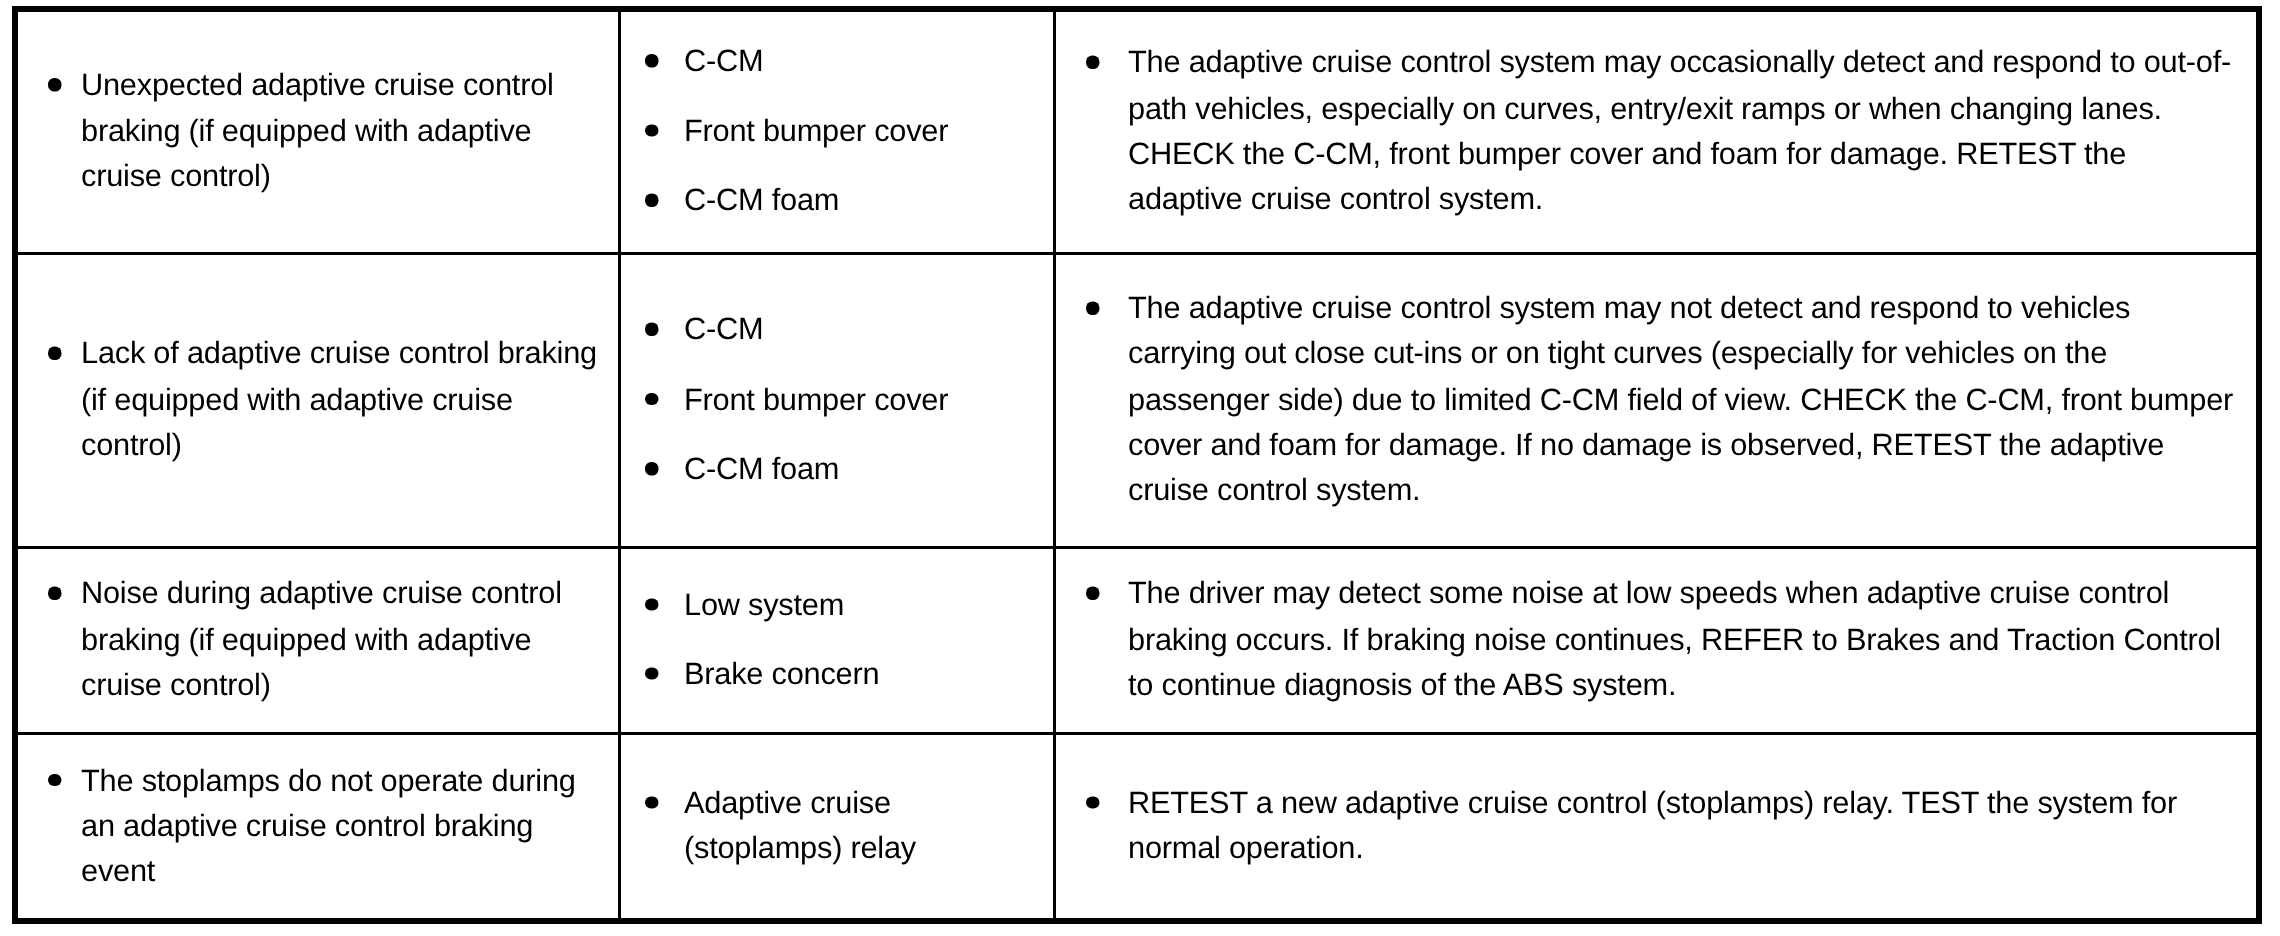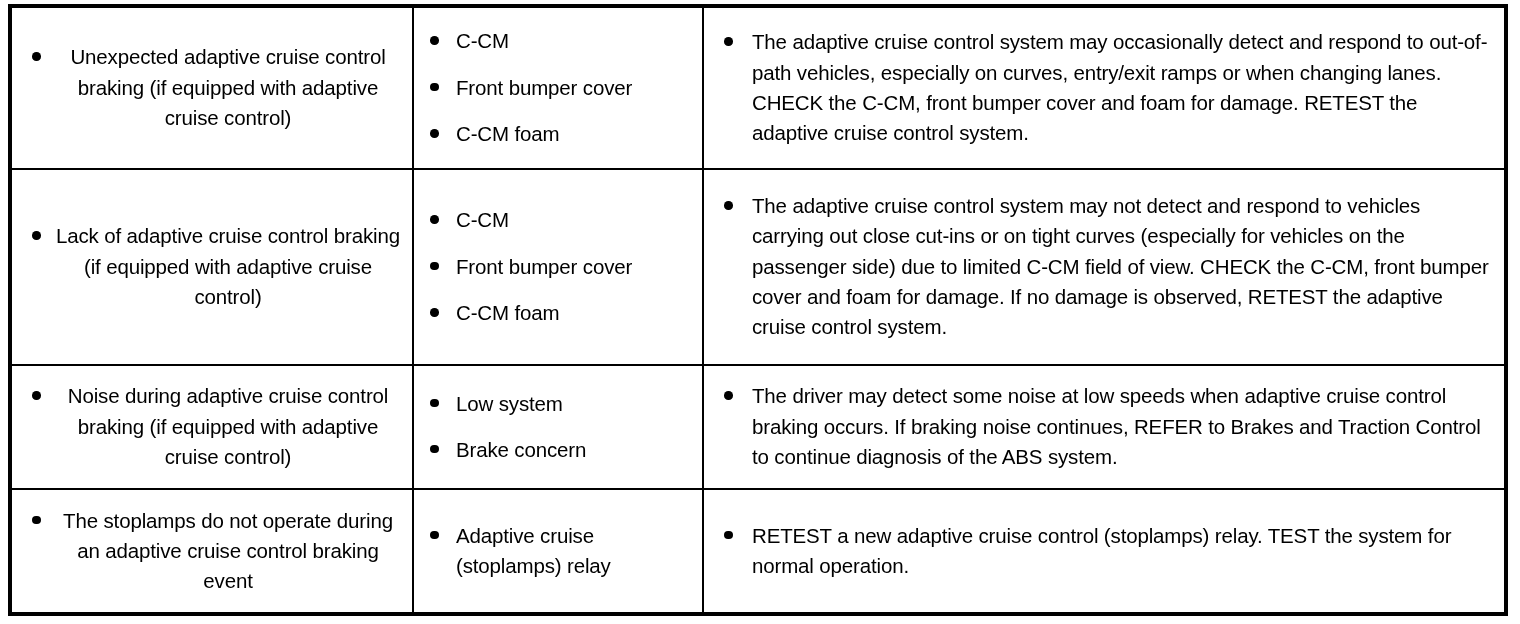--- a/index.html
+++ b/index.html
@@ -40,21 +40,21 @@
     padding: 6px 10px 6px 14px;
     box-sizing: border-box;
   }
   table.diag-table tr:last-child td {
     border-bottom: none;
   }
   table.diag-table td:last-child {
     border-right: none;
   }
 
-  .col-condition { width: 401px; text-align: center; }
+  .col-condition { width: 401px; }
   .col-possible  { width: 290px; }
   .col-action    { width: auto; }
 
   ul.bullets {
     list-style: none;
     margin: 0;
     padding: 0;
   }
   ul.bullets > li {
     position: relative;

